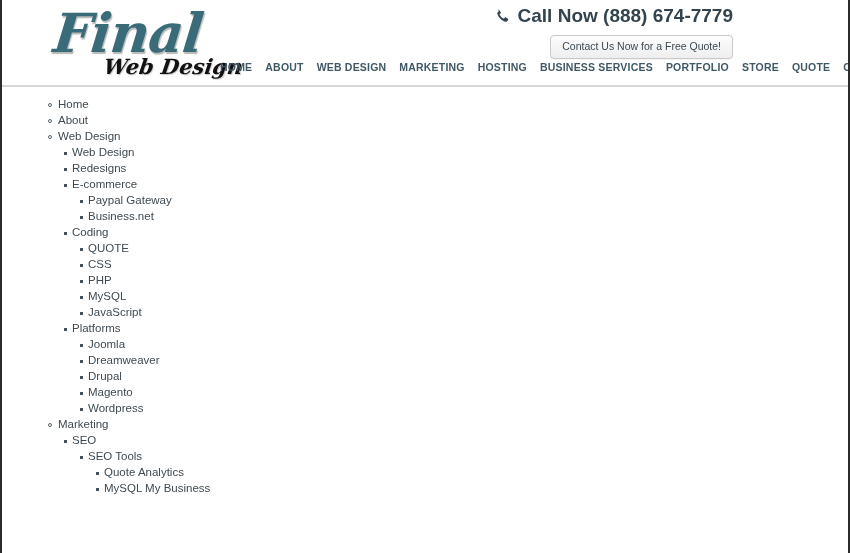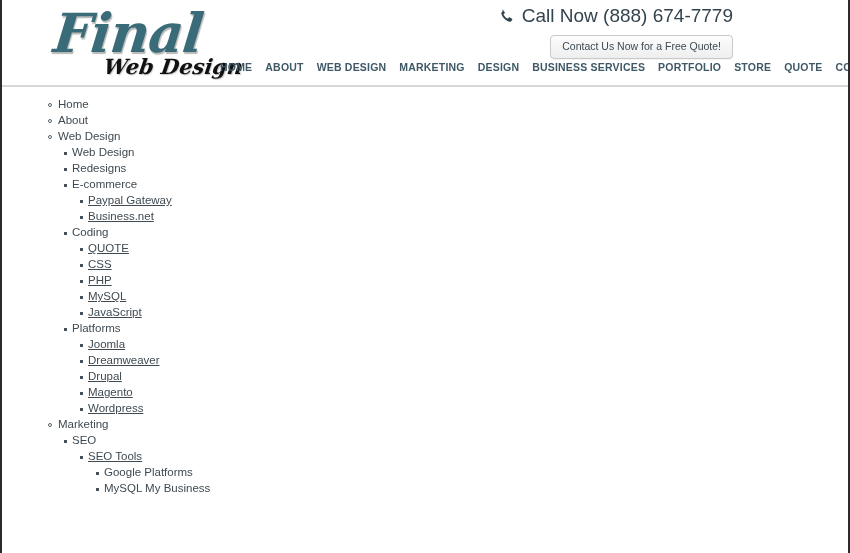--- a/index.html
+++ b/index.html
@@ -53,21 +53,21 @@
     transform:skewX(-8deg);
     text-shadow:1px 1px 1px rgba(0,0,0,0.22);
     white-space:nowrap;
   }
 
   
   .callnow {
     position:absolute; right:117px; top:5px;
     display:flex; align-items:center; gap:8px;
     color:#33444e;
-    font-size:19px; font-weight:400;
+    font-size:19px; font-weight:700;
     white-space:nowrap;
   }
   .phone-icon { display:block; width:15px; height:15px; color:#33444e; }
   .phone-icon svg { display:block; width:15px; height:15px; }
 
   
   .quote-btn {
     position:absolute; right:117px; top:35px;
     background:linear-gradient(#fdfdfd,#eeeeee);
     border:1px solid #c9c9c9;
@@ -135,21 +135,21 @@
     line-height:16px;
     white-space:nowrap;
   }
 
   
   .d1 .bullet { left:48px; }
   .d1 .label  { left:58px; }
   .d2 .bullet { left:64px; }
   .d2 .label  { left:72px; }
   .d3 .bullet { left:80px; }
-  .d3 .label  { left:88px;text-decoration:underline; }
+  .d3 .label  { left:88px; }
   .d4 .bullet { left:96px; }
   .d4 .label  { left:104px; }
 
   .spacer-top { height:8px; }
 </style>
 </head>
 <body>
 
 <div id="page">
 
@@ -172,21 +172,21 @@
       <span>Call Now (888) 674-7779</span>
     </div>
 
     <button class="quote-btn">Contact Us Now for a Free Quote!</button>
 
     <nav class="mainnav">
       <a class="nav-link" href="#">HOME</a>
       <a class="nav-link" href="#">ABOUT</a>
       <a class="nav-link" href="#">WEB DESIGN</a>
       <a class="nav-link" href="#">MARKETING</a>
-      <a class="nav-link" href="#">DESIGN</a>
+      <a class="nav-link" href="#">HOSTING</a>
       <a class="nav-link" href="#">BUSINESS SERVICES</a>
       <a class="nav-link" href="#">PORTFOLIO</a>
       <a class="nav-link" href="#">STORE</a>
       <a class="nav-link" href="#">QUOTE</a>
       <a class="nav-link" href="#">CONTACT</a>
     </nav>
 
     <div class="header-divider"></div>
   </div>
 
@@ -279,21 +279,21 @@
       <div class="node d2">
         <span class="bullet square"></span>
         <span class="label">SEO</span>
       </div>
       <div class="node d3">
         <span class="bullet square"></span>
         <span class="label">SEO Tools</span>
       </div>
       <div class="node d4">
         <span class="bullet square"></span>
-        <span class="label">Google Platforms</span>
+        <span class="label">Quote Analytics</span>
       </div>
       <div class="node d4">
         <span class="bullet square"></span>
         <span class="label">MySQL My Business</span>
       </div>
     </div>
 
 </div>
 
 </body></html>

